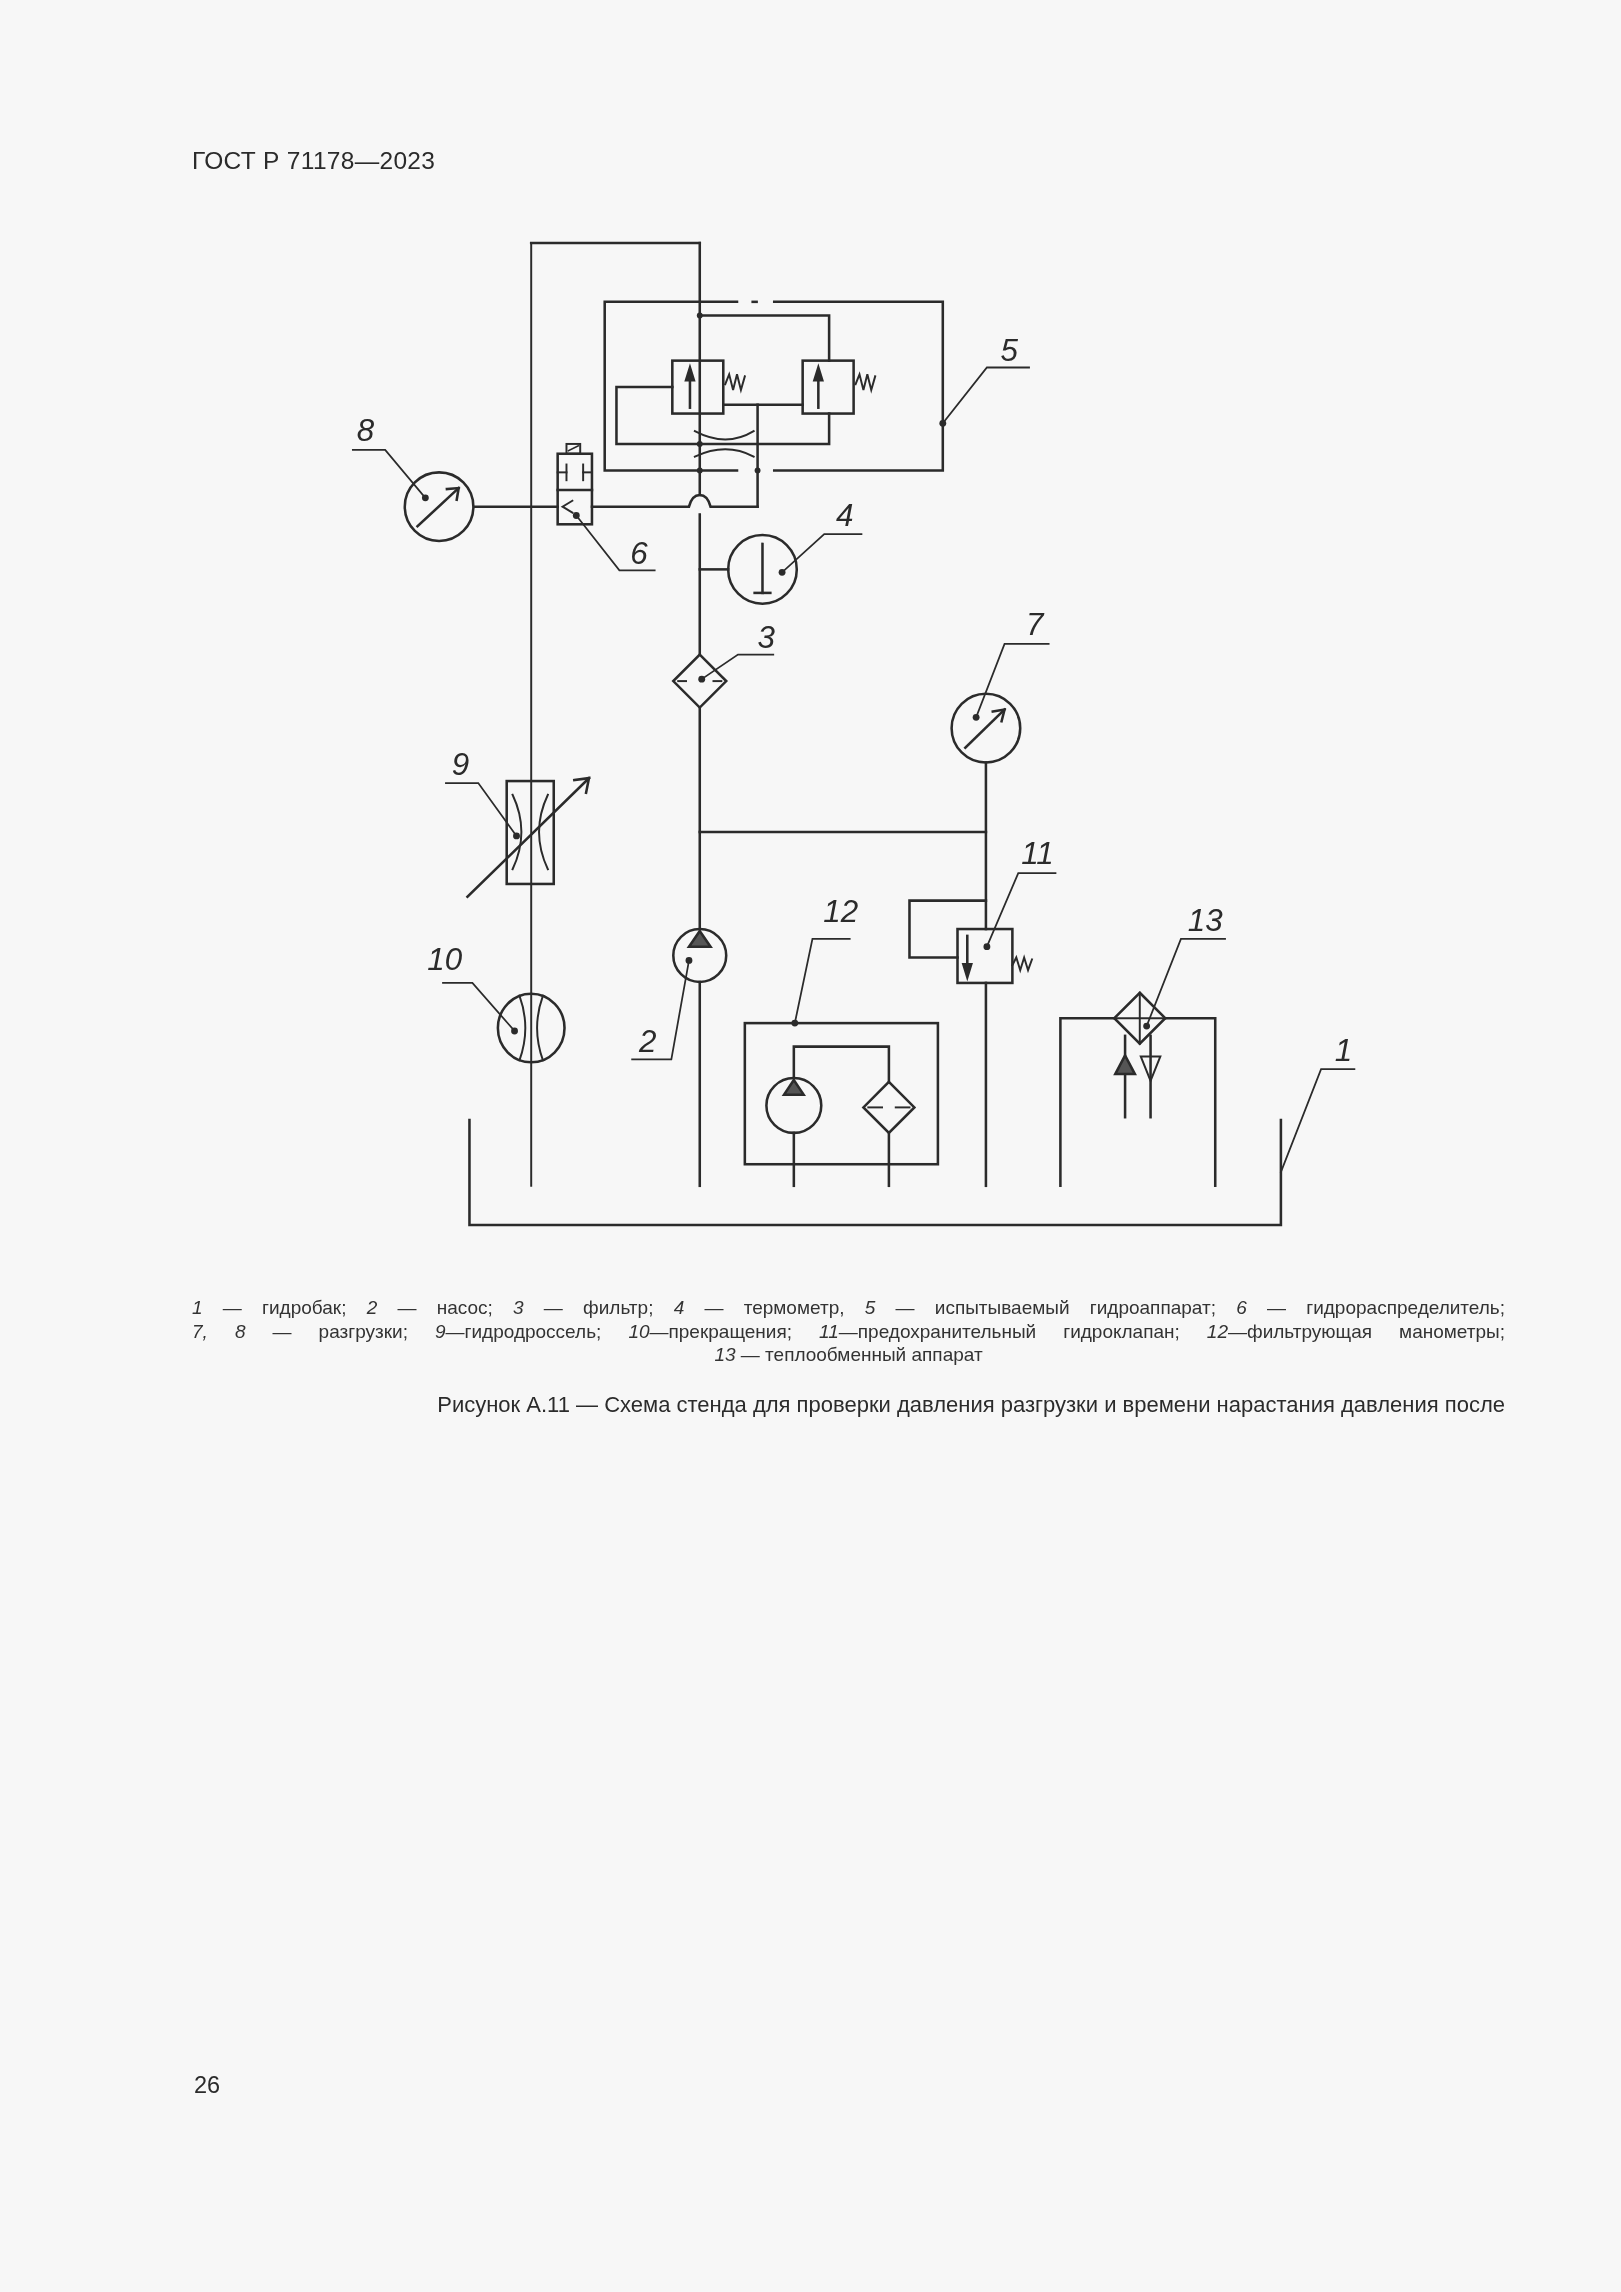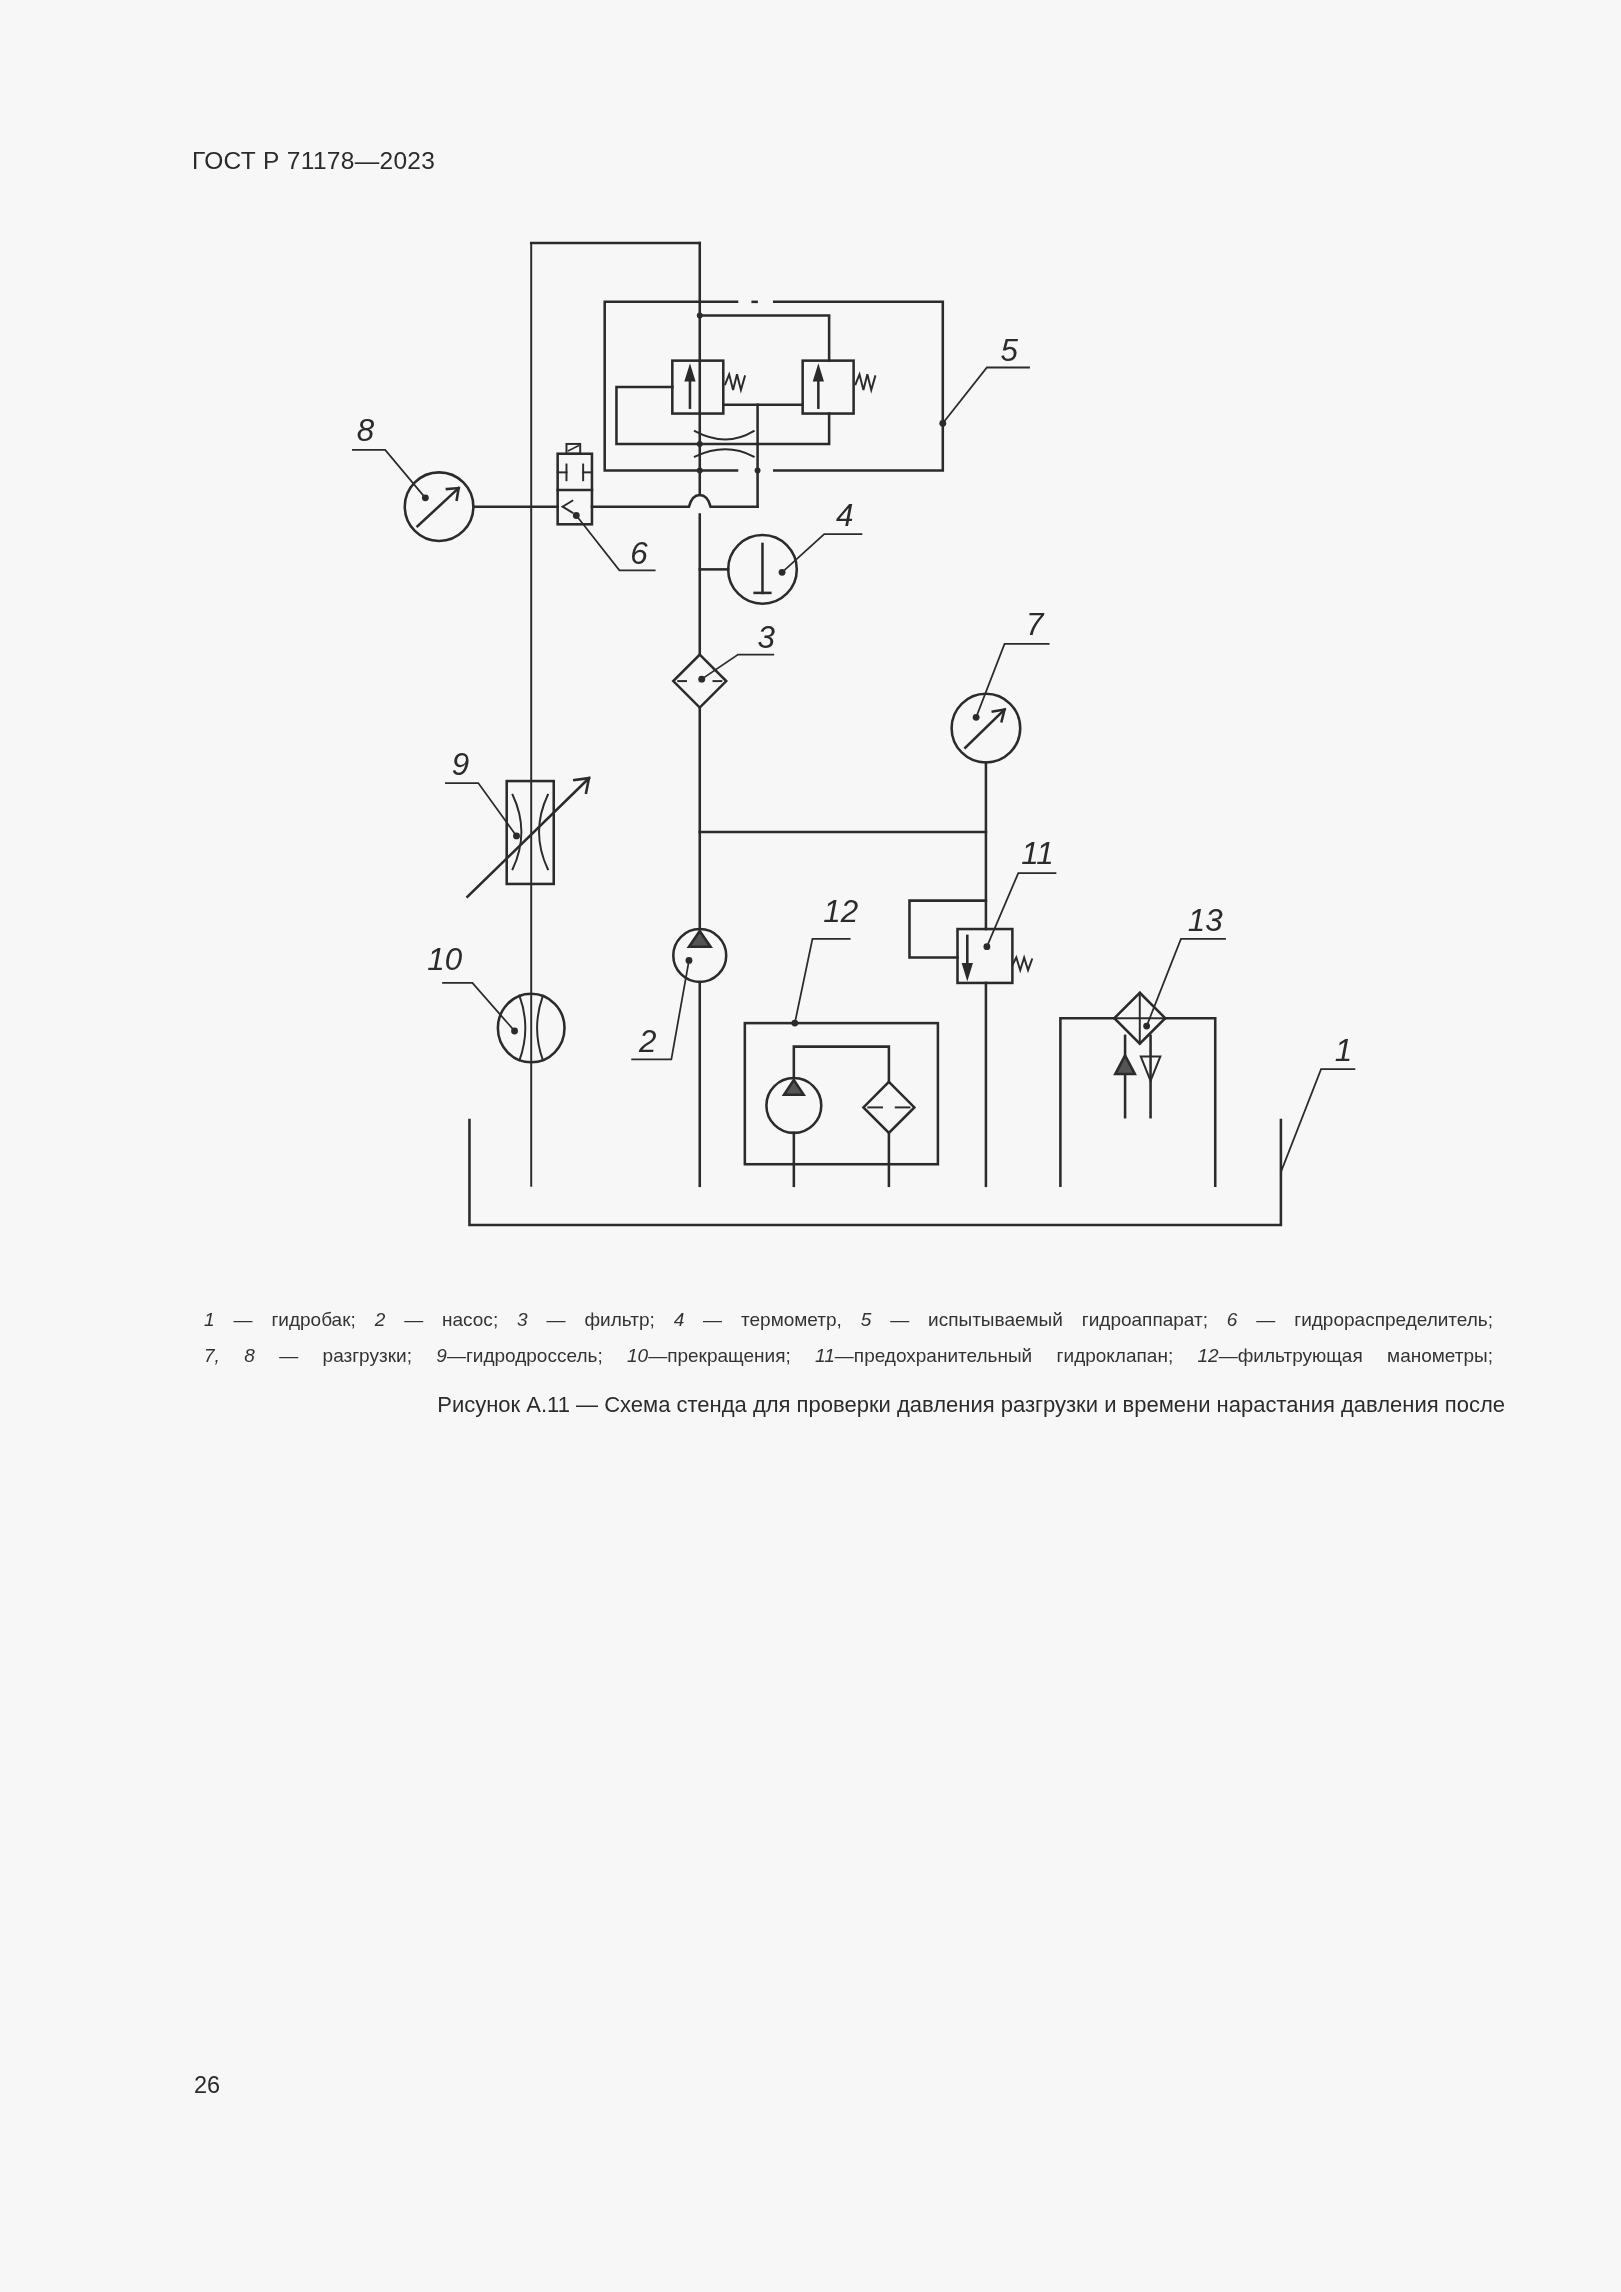--- a/index.html
+++ b/index.html
@@ -2,21 +2,21 @@
 <html><head>
 <meta charset="utf-8">
 <style>
   html, body { margin:0; padding:0; }
   body { width:1621px; height:2293px; background:#f7f7f7; position:relative; overflow:hidden;
          font-family:"Liberation Sans", sans-serif; color:#2b2b2b; }
   .header { position:absolute; left:192px; top:147px; font-size:24.5px; font-weight:normal; letter-spacing:0.3px; }
   .diagram { position:absolute; left:0; top:0; width:1621px; height:1274px; }
   .diagram svg { width:1621px; height:1274px; display:block; }
   .legend { position:absolute; left:192px; top:1296px; width:1313px; font-size:19px; line-height:23.5px; color:#333; }
-  .legend p { margin:12px; text-align:justify; text-align-last:justify; }
+  .legend p { margin:0; text-align:justify; text-align-last:justify; }
   .legend p.last { text-align:center; text-align-last:center; }
   .legend i { font-style:italic; }
   .caption { position:absolute; left:192px; top:1390px; width:1313px; font-size:22px; line-height:30px; text-align:right; color:#2b2b2b; }
   .pagenum { position:absolute; left:194px; top:2072px; font-size:23.5px; }
 </style>
 </head>
 <body>
 
 <div class="header">ГОСТ Р 71178—2023</div>
 
@@ -212,20 +212,23 @@
     <i>5</i> — <span>испытываемый гидроаппарат</span>;
     <i>6</i> — <span>гидрораспределитель</span>;
   </p>
   <p>
     <i>7, 8</i> — <span>разгрузки</span>;
     <i>9</i>—<span>гидродроссель</span>;
     <i>10</i>—<span>прекращения</span>;
     <i>11</i>—<span>предохранительный гидроклапан</span>;
     <i>12</i>—<span>фильтрующая манометры</span>;
   </p>
+  <p class="last">
+    <i>13</i> — <span>теплообменный аппарат</span>
+  </p>
 </div>
 
 <div class="caption">
   <div>Рисунок А.11 — Схема стенда для проверки давления разгрузки и времени нарастания давления после</div>
 </div>
 
 <div class="pagenum">26</div>
 
 
 </body></html>

